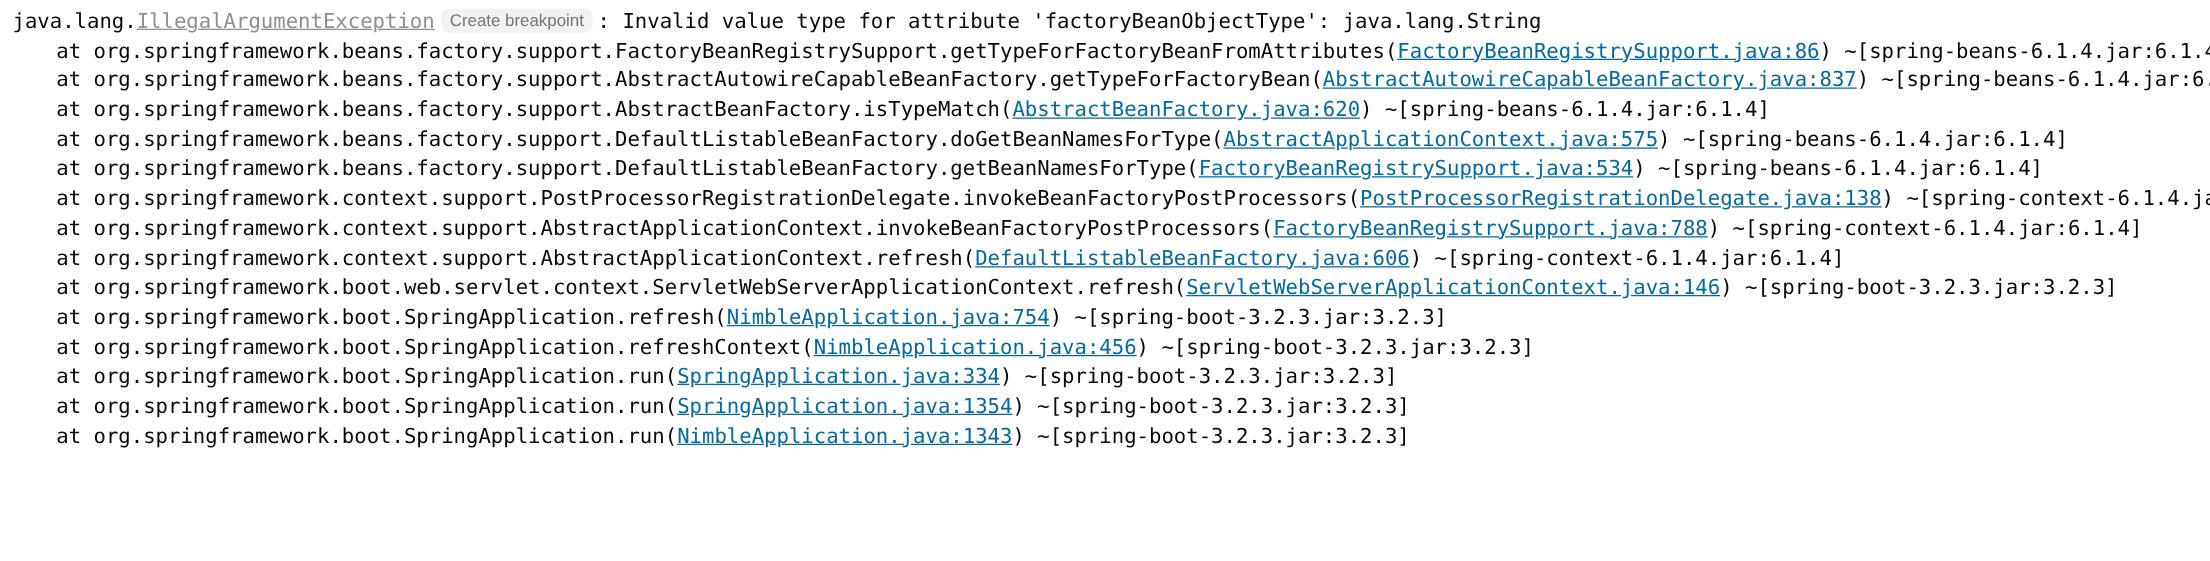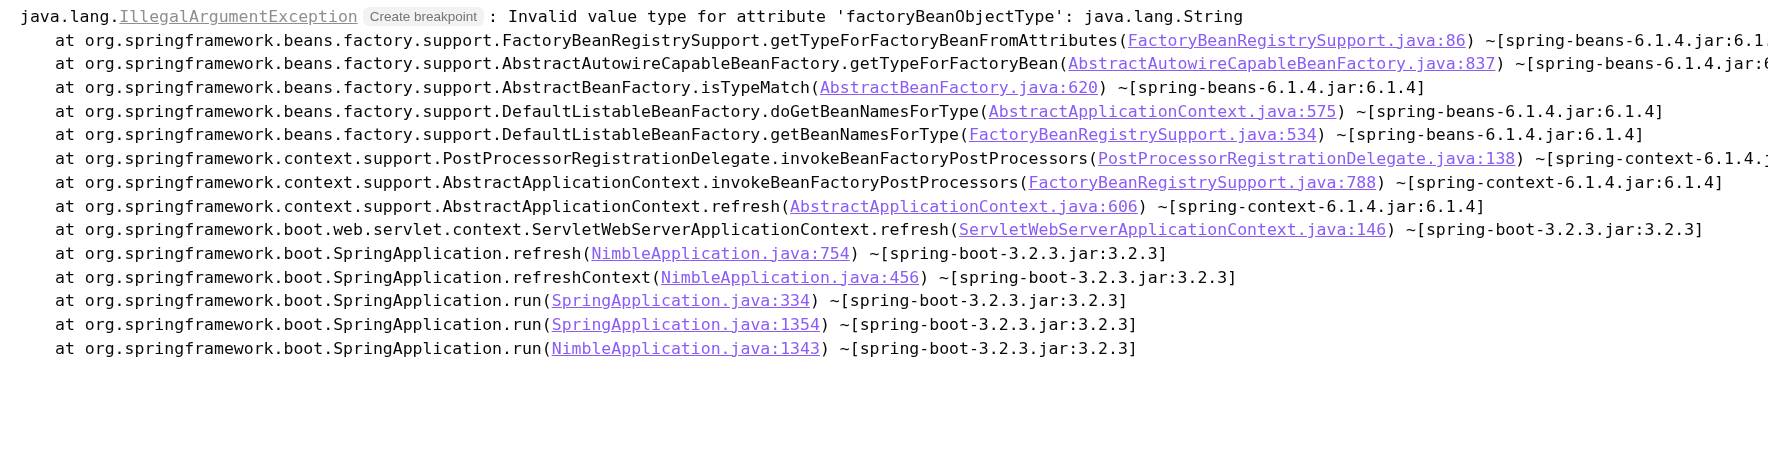--- a/index.html
+++ b/index.html
@@ -2,29 +2,29 @@
 <html><head>
 <meta charset="utf-8">
 <style>
   html,body{margin:0;padding:0;}
   body{
     width:1768px;height:449px;overflow:hidden;
     background:#ffffff;
     font-family:"DejaVu Sans Mono","Liberation Mono",monospace;
     font-size:16.5px;color:#080808;
   }
-  .console{padding:5px 0 0 10px;margin-left:10px;}
+  .console{padding:5px 0 0 10px;}
   .line{
     white-space:pre;
     height:23.7px;line-height:23.7px;
     overflow:hidden;
   }
   .frame{padding-left:35px;}
   a.link{text-decoration:underline;cursor:pointer;}
-  a.lib{color:#8b5cf6;}
+  a.lib{color:#0369a1;}
   a.usr{color:#287bde;}
   .exc-link{color:#8f8f8f;text-decoration:underline;cursor:pointer;}
   .hint{
     display:inline-block;
     font-family:"Liberation Sans",sans-serif;
     font-size:13.5px;line-height:19px;
     color:#757575;background:#f2f2f2;
     border-radius:6px;padding:0 7px;
     margin:0 4px 0 5px;
     vertical-align:1px;
@@ -45,21 +45,21 @@
   <div class="line frame"><span>at org.springframework.beans.factory.support.AbstractBeanFactory.isTypeMatch(</span><a class="link lib">AbstractBeanFactory.java:620</a><span>) ~[spring-beans-6.1.4.jar:6.1.4]</span></div>
 
   <div class="line frame"><span>at org.springframework.beans.factory.support.DefaultListableBeanFactory.doGetBeanNamesForType(</span><a class="link lib">AbstractApplicationContext.java:575</a><span>) ~[spring-beans-6.1.4.jar:6.1.4]</span></div>
 
   <div class="line frame"><span>at org.springframework.beans.factory.support.DefaultListableBeanFactory.getBeanNamesForType(</span><a class="link lib">FactoryBeanRegistrySupport.java:534</a><span>) ~[spring-beans-6.1.4.jar:6.1.4]</span></div>
 
   <div class="line frame"><span>at org.springframework.context.support.PostProcessorRegistrationDelegate.invokeBeanFactoryPostProcessors(</span><a class="link lib">PostProcessorRegistrationDelegate.java:138</a><span>) ~[spring-context-6.1.4.jar:6.1.4]</span></div>
 
   <div class="line frame"><span>at org.springframework.context.support.AbstractApplicationContext.invokeBeanFactoryPostProcessors(</span><a class="link lib">FactoryBeanRegistrySupport.java:788</a><span>) ~[spring-context-6.1.4.jar:6.1.4]</span></div>
 
-  <div class="line frame"><span>at org.springframework.context.support.AbstractApplicationContext.refresh(</span><a class="link lib">AbstractApplicationContext.java:606</a><span>) ~[spring-context-6.1.4.jar:6.1.4]</span></div>
+  <div class="line frame"><span>at org.springframework.context.support.AbstractApplicationContext.refresh(</span><a class="link lib">DefaultListableBeanFactory.java:606</a><span>) ~[spring-context-6.1.4.jar:6.1.4]</span></div>
 
   <div class="line frame"><span>at org.springframework.boot.web.servlet.context.ServletWebServerApplicationContext.refresh(</span><a class="link lib">ServletWebServerApplicationContext.java:146</a><span>) ~[spring-boot-3.2.3.jar:3.2.3]</span></div>
 
   <div class="line frame"><span>at org.springframework.boot.SpringApplication.refresh(</span><a class="link lib">NimbleApplication.java:754</a><span>) ~[spring-boot-3.2.3.jar:3.2.3]</span></div>
 
   <div class="line frame"><span>at org.springframework.boot.SpringApplication.refreshContext(</span><a class="link lib">NimbleApplication.java:456</a><span>) ~[spring-boot-3.2.3.jar:3.2.3]</span></div>
 
   <div class="line frame"><span>at org.springframework.boot.SpringApplication.run(</span><a class="link lib">SpringApplication.java:334</a><span>) ~[spring-boot-3.2.3.jar:3.2.3]</span></div>
 
   <div class="line frame"><span>at org.springframework.boot.SpringApplication.run(</span><a class="link lib">SpringApplication.java:1354</a><span>) ~[spring-boot-3.2.3.jar:3.2.3]</span></div>

